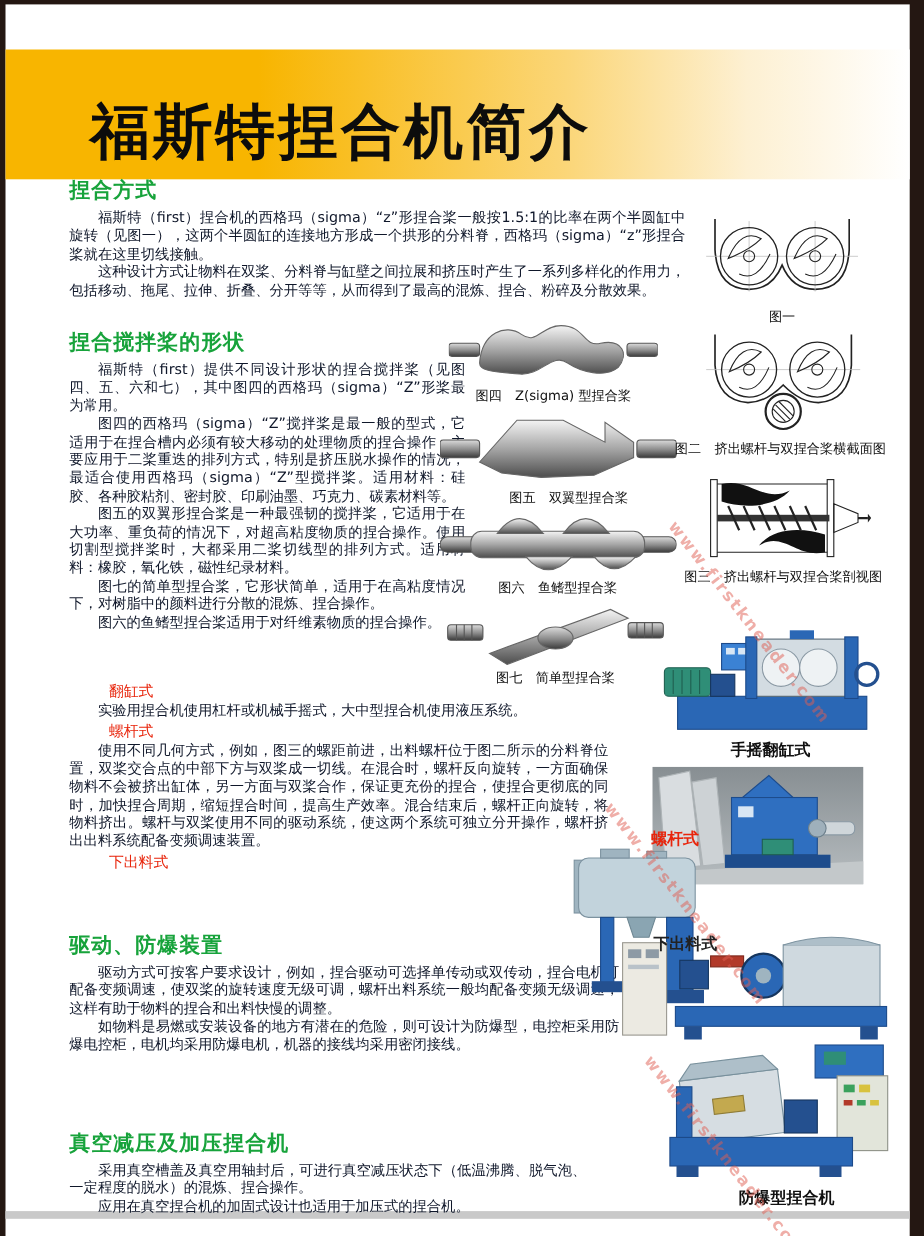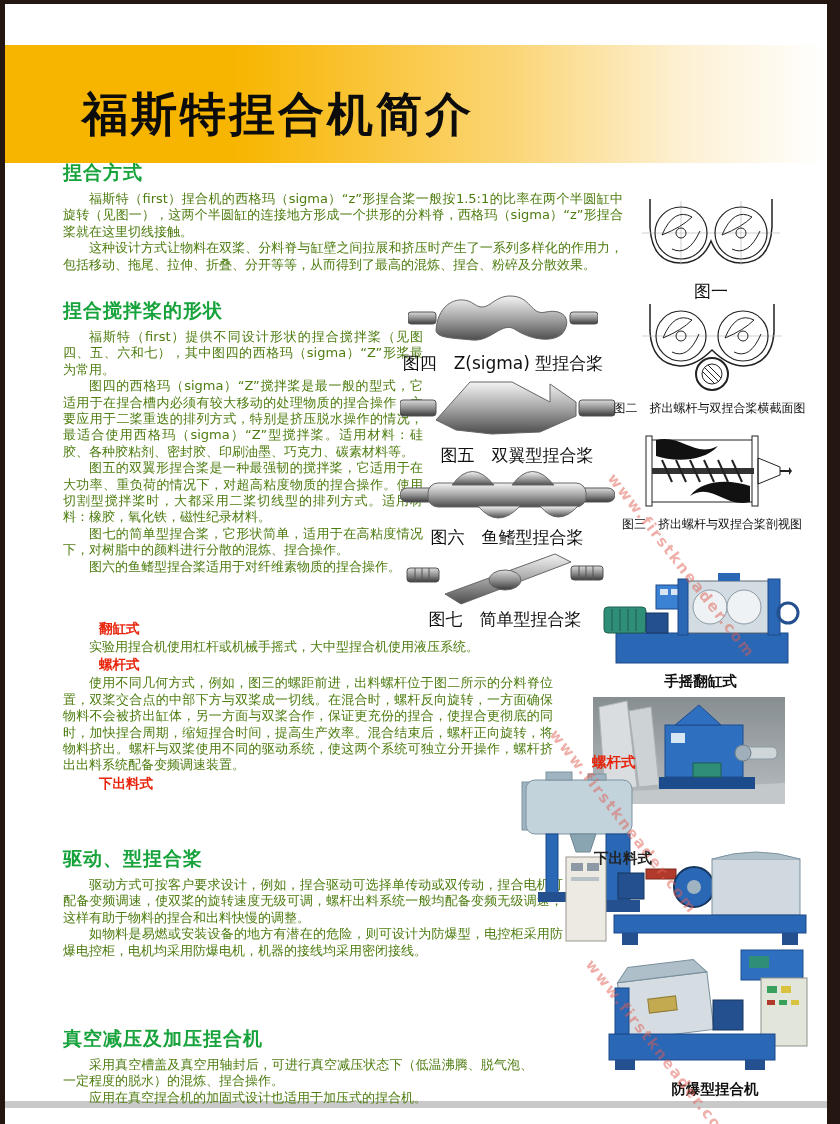--- a/index.html
+++ b/index.html
@@ -4,29 +4,29 @@
 <style>
   html,body{margin:0;padding:0;background:#fff;}
   .page{position:relative;width:840px;height:1124px;background:#fff;overflow:hidden;
         font-family:"DejaVu Sans","Liberation Sans",sans-serif;color:#1a1a1a;}
   .border-top{position:absolute;left:0;top:0;width:100%;height:4px;background:#241712;}
   .border-left{position:absolute;left:0;top:0;width:5px;height:100%;background:#241712;}
   .border-right{position:absolute;right:0;top:0;width:13px;height:100%;background:#241712;}
   .bottom-band{position:absolute;left:5px;right:13px;top:1101px;height:7px;background:#c9c9c9;}
   .band{position:absolute;left:5px;top:45px;right:13px;height:118px;
         background:linear-gradient(to right,#f8b500 0%,#f8b500 28%,#fbd678 62%,#fdf0d2 82%,#ffffff 100%);}
-  .title{position:absolute;left:82px;top:84px;font-size:46px;font-weight:900;color:#0c0c0c;
+  .title{position:absolute;left:82px;top:84px;font-size:54px;font-weight:900;color:#0c0c0c;
          letter-spacing:3px;white-space:nowrap;}
   .sec{position:absolute;}
   .sec h2{margin:0 0 5px 0;font-size:19px;font-weight:bold;color:#17a33b;letter-spacing:1px;}
-  .sec p{margin:0;font-size:13px;line-height:16.4px;text-indent:2em;text-align:justify;color:#4d7c0f;}
-  .red-sub{margin:1px 0;padding-left:36px;font-size:13.5px;font-weight:bold;color:#e8250c;}
+  .sec p{margin:0;font-size:13px;line-height:16.4px;text-indent:2em;text-align:justify;color:#0f172a;}
+  .red-sub{margin:1px 0;padding-left:36px;font-size:13.5px;font-weight:normal;color:#e8250c;}
   .narrow{width:400px;}
   .fig{position:absolute;}
-  .caption{position:absolute;font-size:17px;color:#101010;text-align:center;white-space:nowrap;}
+  .caption{position:absolute;font-size:12px;color:#101010;text-align:center;white-space:nowrap;}
   .caption.small{font-size:12px;}
   .caption.bold{font-weight:bold;font-size:14.5px;}
   .photo-label-red{position:absolute;font-size:14.5px;font-weight:bold;color:#e8250c;z-index:6;}
   .photo-label-dark{position:absolute;font-size:14.5px;font-weight:bold;color:#222;z-index:6;}
   .wm{position:absolute;color:rgba(224,93,82,0.5);font-weight:bold;font-size:15px;letter-spacing:2px;
       transform:rotate(52deg);transform-origin:left top;white-space:nowrap;z-index:5;}
   svg{display:block;}
 </style>
 </head>
 <body>
@@ -77,21 +77,21 @@
 
   <div class="sec" style="left:63px;top:619px;width:490px">
     <div class="red-sub">翻缸式</div>
     <p>实验用捏合机使用杠杆或机械手摇式，大中型捏合机使用液压系统。</p>
     <div class="red-sub">螺杆式</div>
     <p>使用不同几何方式，例如，图三的螺距前进，出料螺杆位于图二所示的分料脊位置，双桨交合点的中部下方与双桨成一切线。在混合时，螺杆反向旋转，一方面确保物料不会被挤出缸体，另一方面与双桨合作，保证更充份的捏合，使捏合更彻底的同时，加快捏合周期，缩短捏合时间，提高生产效率。混合结束后，螺杆正向旋转，将物料挤出。螺杆与双桨使用不同的驱动系统，使这两个系统可独立分开操作，螺杆挤出出料系统配备变频调速装置。</p>
     <div class="red-sub">下出料式</div>
   </div>
 
   <div class="sec" style="left:63px;top:846px;width:500px">
-    <h2>驱动、型捏合桨</h2>
+    <h2>驱动、防爆装置</h2>
     <p>驱动方式可按客户要求设计，例如，捏合驱动可选择单传动或双传动，捏合电机可配备变频调速，使双桨的旋转速度无级可调，螺杆出料系统一般均配备变频无级调速，这样有助于物料的捏合和出料快慢的调整。</p>
     <p>如物料是易燃或安装设备的地方有潜在的危险，则可设计为防爆型，电控柜采用防爆电控柜，电机均采用防爆电机，机器的接线均采用密闭接线。</p>
   </div>
 
 
   <div class="sec" style="left:63px;top:1026px;width:470px">
     <h2>真空减压及加压捏合机</h2>
     <p>采用真空槽盖及真空用轴封后，可进行真空减压状态下（低温沸腾、脱气泡、一定程度的脱水）的混炼、捏合操作。</p>
     <p>应用在真空捏合机的加固式设计也适用于加压式的捏合机。</p>
   </div>

